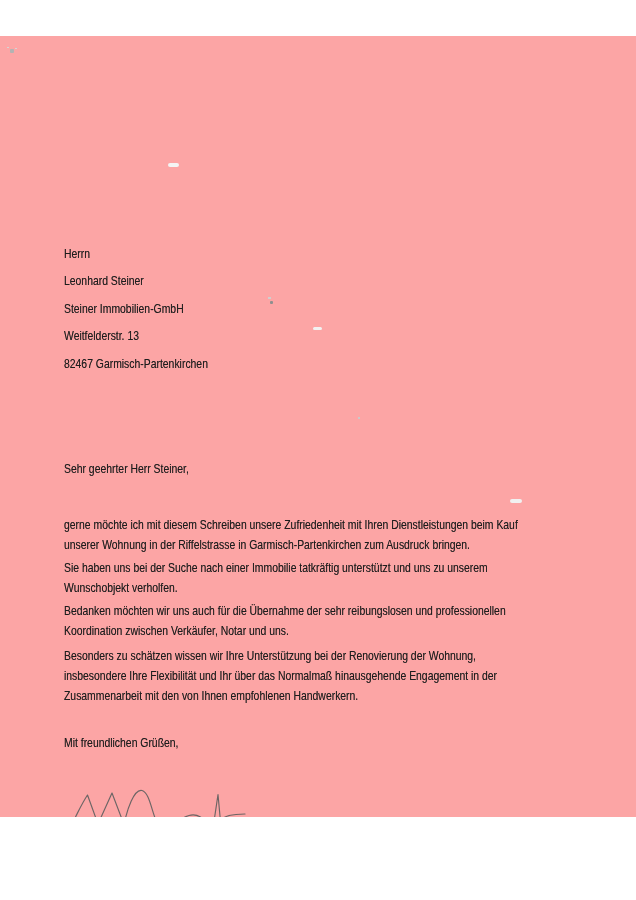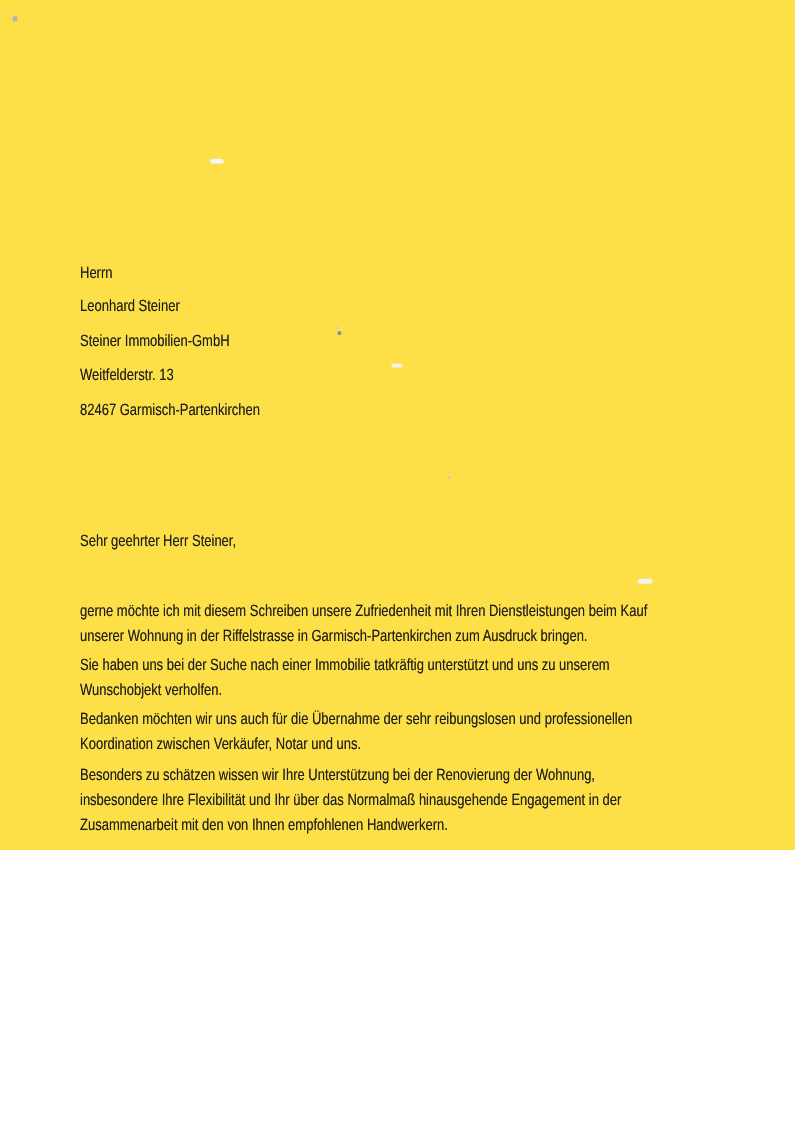--- a/index.html
+++ b/index.html
@@ -3,24 +3,25 @@
 <meta charset="utf-8">
 <style>
   * { margin: 0; padding: 0; box-sizing: border-box; }
   html, body { background: #ffffff; }
   body {
     width: 636px; height: 900px;
     font-family: "Liberation Sans", sans-serif;
   }
   .page {
     position: relative;
-    width: 636px; height: 680px;
-    background: #fde047;
+    width: 636px; height: 781px;
+    background: #fca5a5;
     overflow: hidden;
     color: #1d1d1d;
+    margin-top: 36px;
   }
   
   .txt {
     font-size: 13px;
     transform: scaleX(0.8);
     transform-origin: 0 0;
     white-space: nowrap;
     text-shadow: 0 0 0.5px rgba(35,35,35,0.55);
   }
   .address { position: absolute; left: 64px; top: 204px; line-height: 27.4px; }

